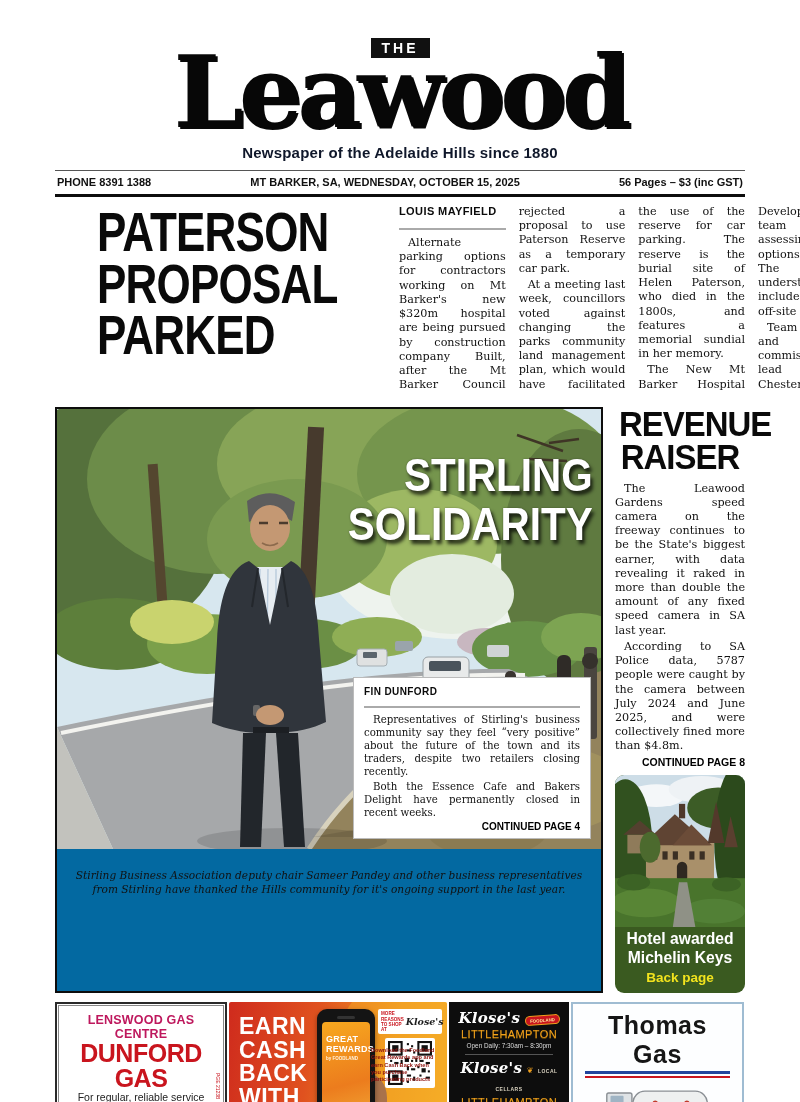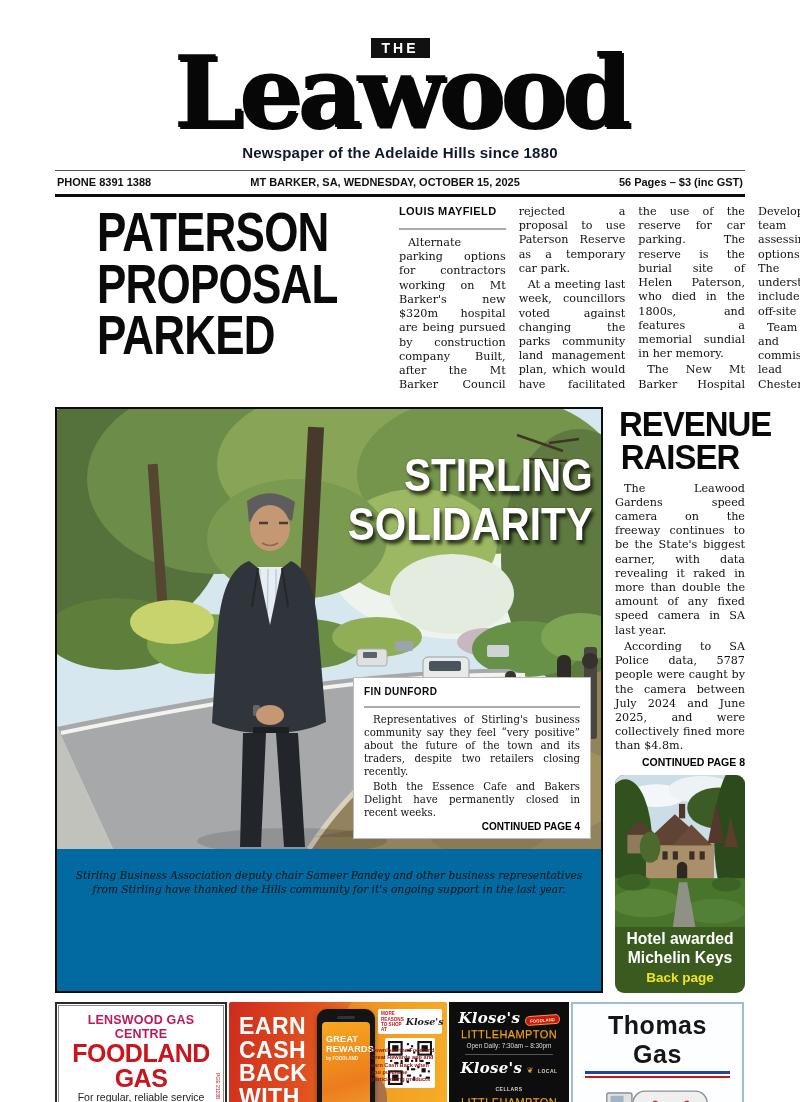--- a/index.html
+++ b/index.html
@@ -243,21 +243,21 @@
           <div class="m-cta">Back page</div>
         </div>
       </div>
     </aside>
   </section>
 
   <section class="ads">
 
     <div class="ad-lenswood">
       <div class="lw-title">LENSWOOD GAS CENTRE</div>
-      <div class="lw-sub">FOODLAND GAS</div>
+      <div class="lw-sub">DUNFORD GAS</div>
       <div class="lw-line">For regular, reliable service</div>
 
       <div class="lw-code">PGE 2123B</div>
     </div>
 
     <div class="ad-cashback">
       <div class="cb-blob"></div>
       <div class="cb-text">
         <div>EARN</div>
         <div>CASH</div>

